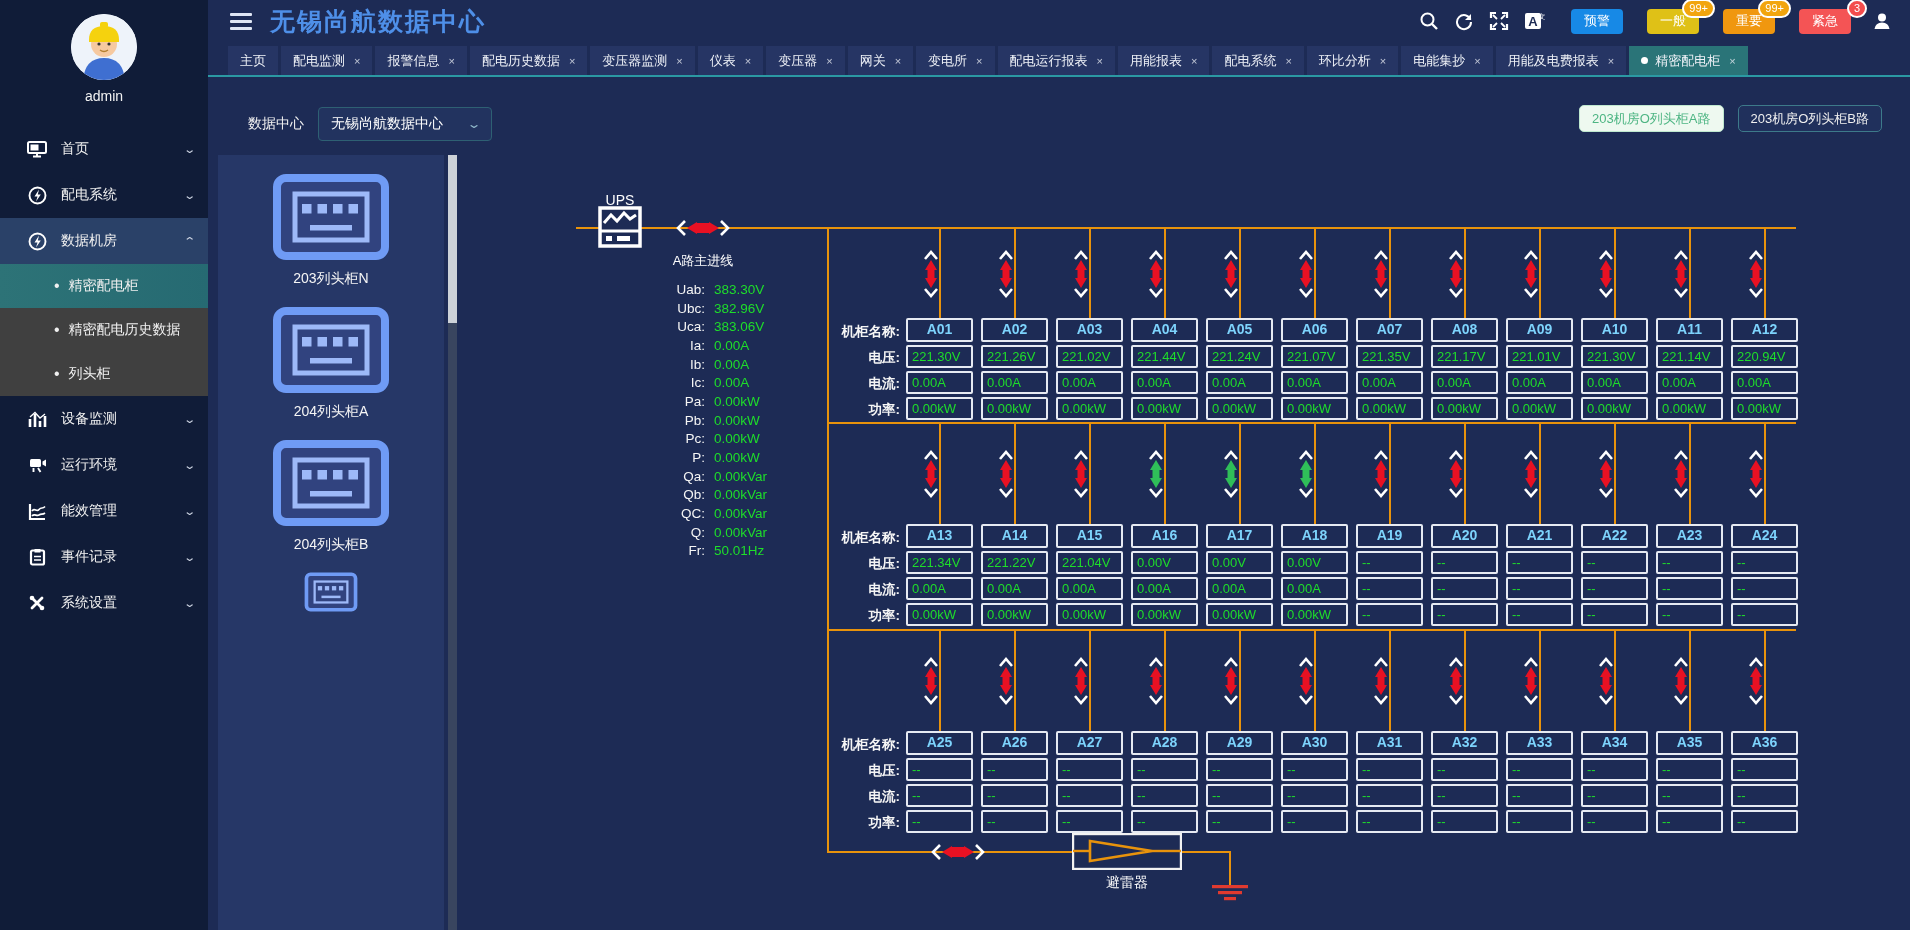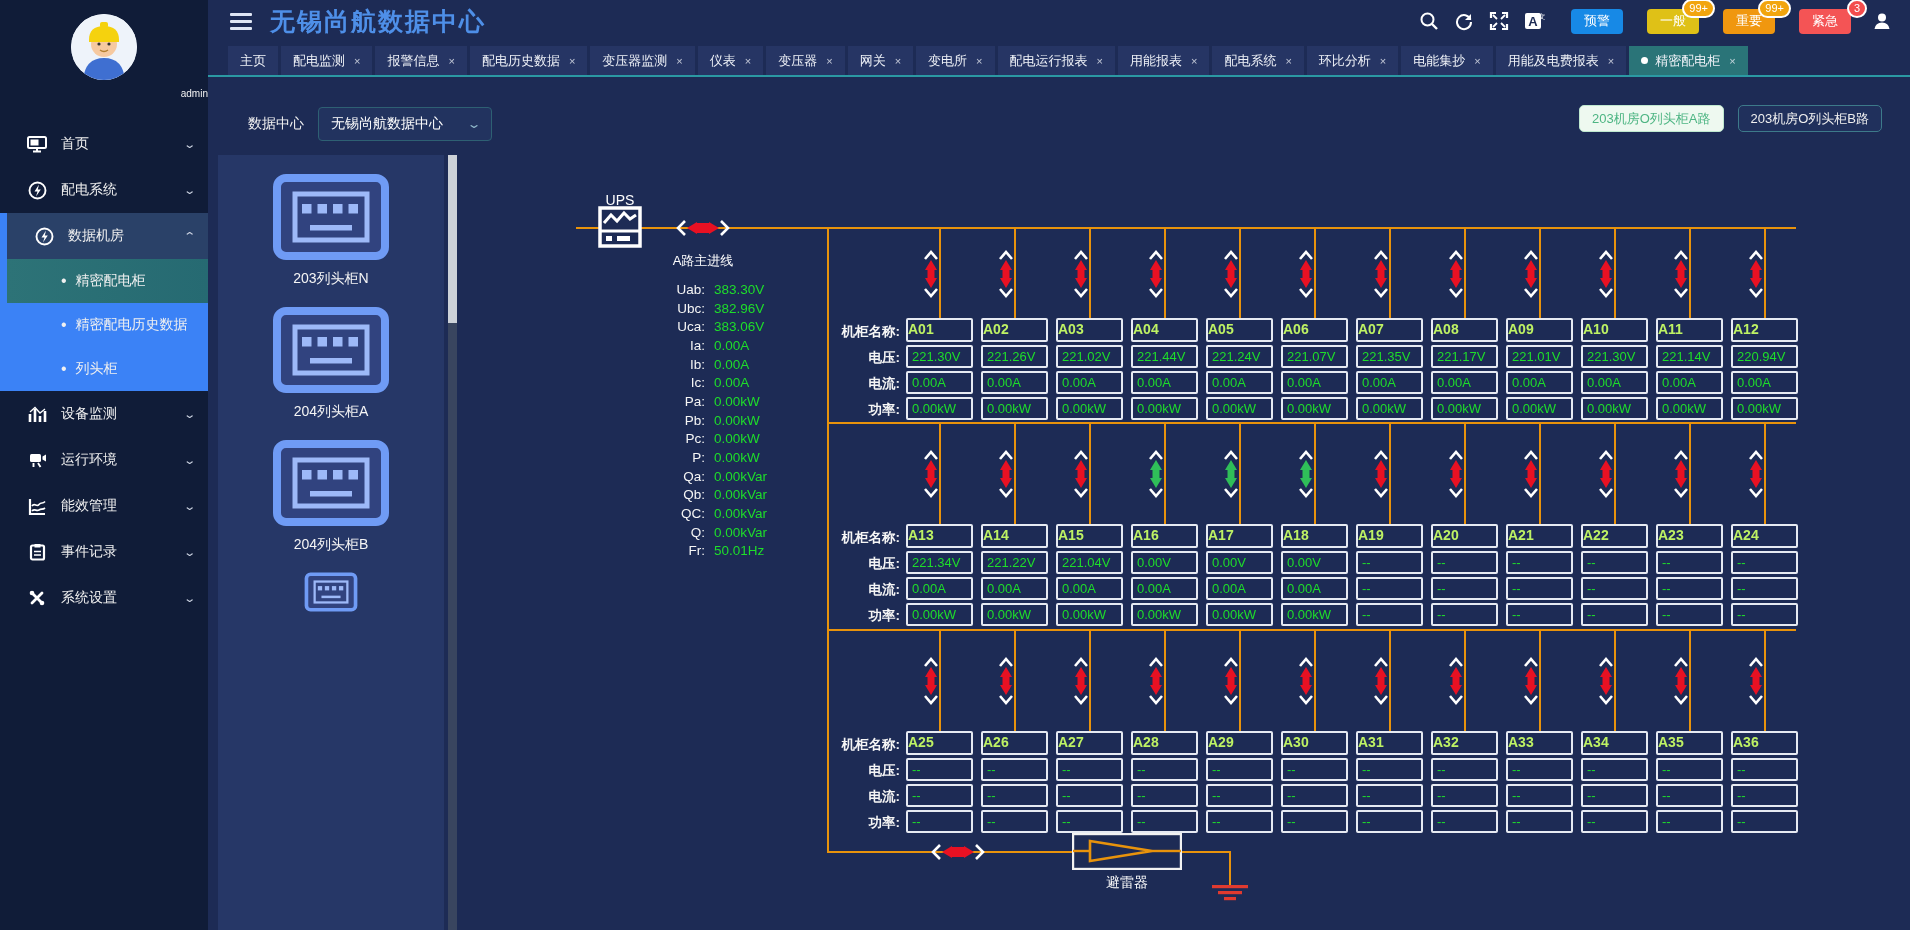--- a/index.html
+++ b/index.html
@@ -6,26 +6,26 @@
   html,body { width:1910px; height:930px; overflow:hidden; }
   body {
     background:#1d2b55;
     color:#fff;
     font-family:"Liberation Sans","DejaVu Sans",sans-serif;
     position:relative;
   }
   
   .sidebar { position:absolute; left:0; top:0; width:208px; height:930px; background:#101c38; z-index:40; }
   .avatar-wrap { width:66px; height:66px; border-radius:50%; background:#eef3fa; margin:14px auto 8px; overflow:hidden; }
-  .username { text-align:right; font-size:10px; color:#f2f2f2; }
+  .username { text-align:center; font-size:14px; color:#f2f2f2; }
   .menu { margin-top:22px; }
   .menu-item { height:46px; display:flex; align-items:center; padding:0 14px 0 26px; font-size:14px; cursor:pointer; color:#f0f0f0; }
   .menu-item .mi-icon { width:22px; display:flex; justify-content:center; margin-right:13px; }
   .menu-item .chev { margin-left:auto; font-size:11px; color:#cfd6e4; transform:scaleX(1.4); }
-  .group.expanded { background:#3b82f6;padding-left:7px; }
+  .group.expanded { background:#404040; }
   .group.expanded > .menu-item { background:#2a4168; }
   .submenu-item { height:44px; display:flex; align-items:center; padding-left:54px; font-size:14px; cursor:pointer; color:#f0f0f0; }
   .submenu-item .bullet { margin-right:9px; font-size:16px; }
   .submenu-item.active { background:linear-gradient(90deg,#2d7377,#266a72); }
   
   .main { position:absolute; left:208px; top:0; right:0; bottom:0; display:flex; flex-direction:column; }
   .topbar { height:42px; display:flex; align-items:center; padding:0 18px 0 22px; }
   .hamburger { width:22px; cursor:pointer; }
   .hamburger div { height:3px; background:#dfe6f5; margin:4px 0; border-radius:1px; }
   .app-title { color:#4e8fe8; font-size:25px; font-weight:bold; margin-left:18px; letter-spacing:2px; }
@@ -70,21 +70,21 @@
   .param-row { display:flex; align-items:center; height:18.7px; }
   .param-label { width:119px; text-align:right; font-size:13.5px; color:#f5f5f5; }
   .param-value { margin-left:9px; font-size:13.5px; color:#1ede2a; }
   .section { position:absolute; left:0; right:0; }
   .cols { position:absolute; left:448px; top:2px; display:flex; gap:8px; }
   .col { width:67px; }
   .drop { position:relative; }
   .dline { position:absolute; left:50%; margin-left:-1px; top:0; width:2px; height:100%; background:#e8930c; }
   .drop svg { position:absolute; left:50%; margin-left:-9px; }
   .cell { border:2px solid #e6eaf2; border-radius:2px; height:23px; margin-bottom:3px; background:#1d2b55; }
-  .cell.name { font-size:14px; font-weight:bold; line-height:19px; height:24px; color:#bef264; }
+  .cell.name { text-align:center; font-size:14px; font-weight:bold; line-height:19px; height:24px; color:#7dd3fc; }
   .cell.val { font-size:13px; color:#1ede2a; line-height:19px; padding-left:4px; }
   .sec-labels { position:absolute; left:330px; width:112px; text-align:right; }
   .sec-labels div { height:26px; line-height:23px; font-size:13.5px; font-weight:bold; color:#f5f5f5; }
   .arrester-label { position:absolute; left:614px; top:742px; width:110px; text-align:center; font-size:14px; }
   .abs { position:absolute; }
 </style>
 </head>
 <body>
 
 <div class="sidebar">

